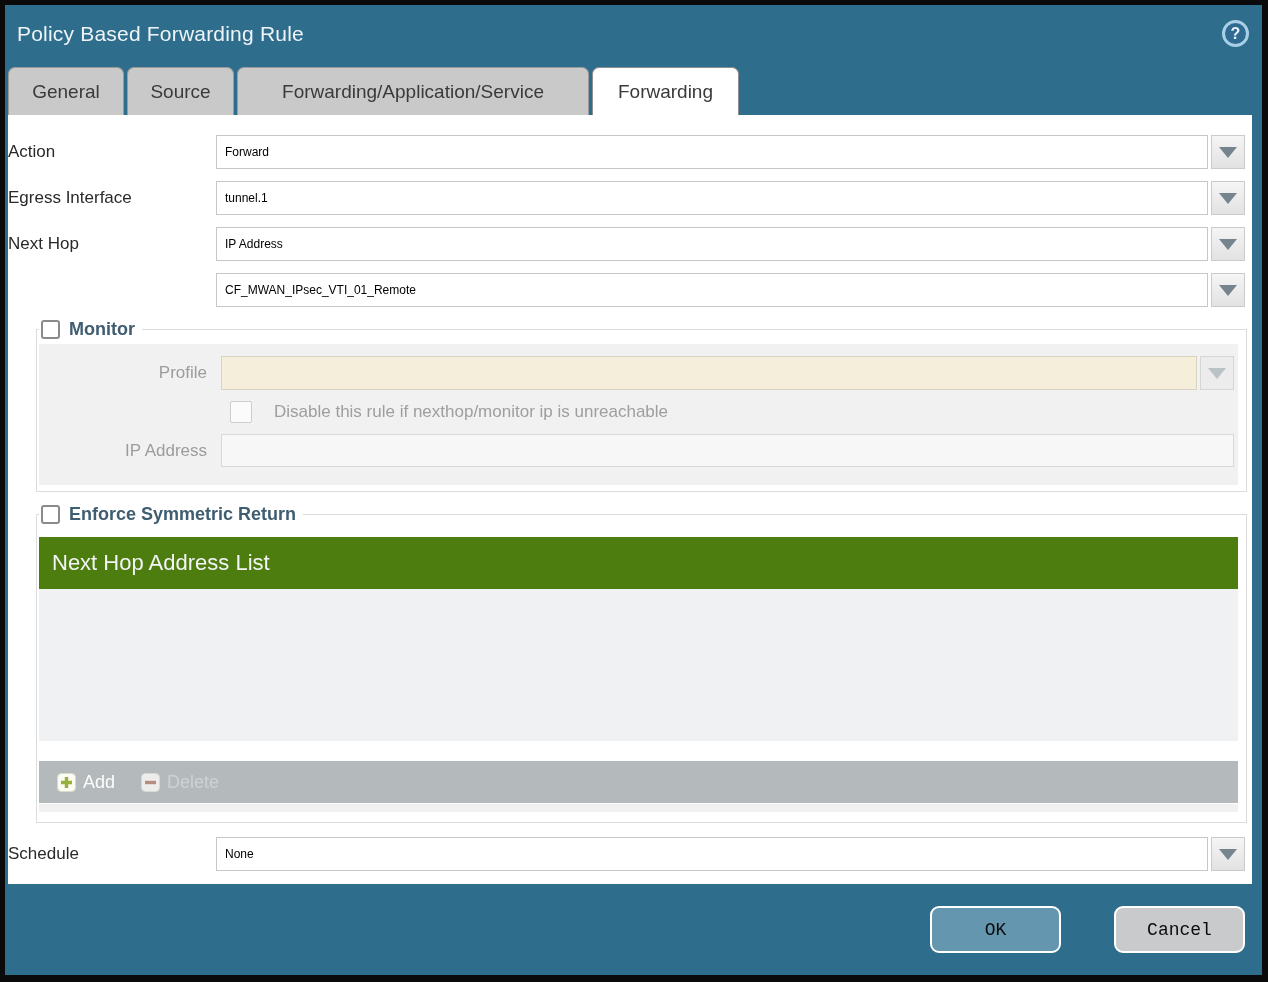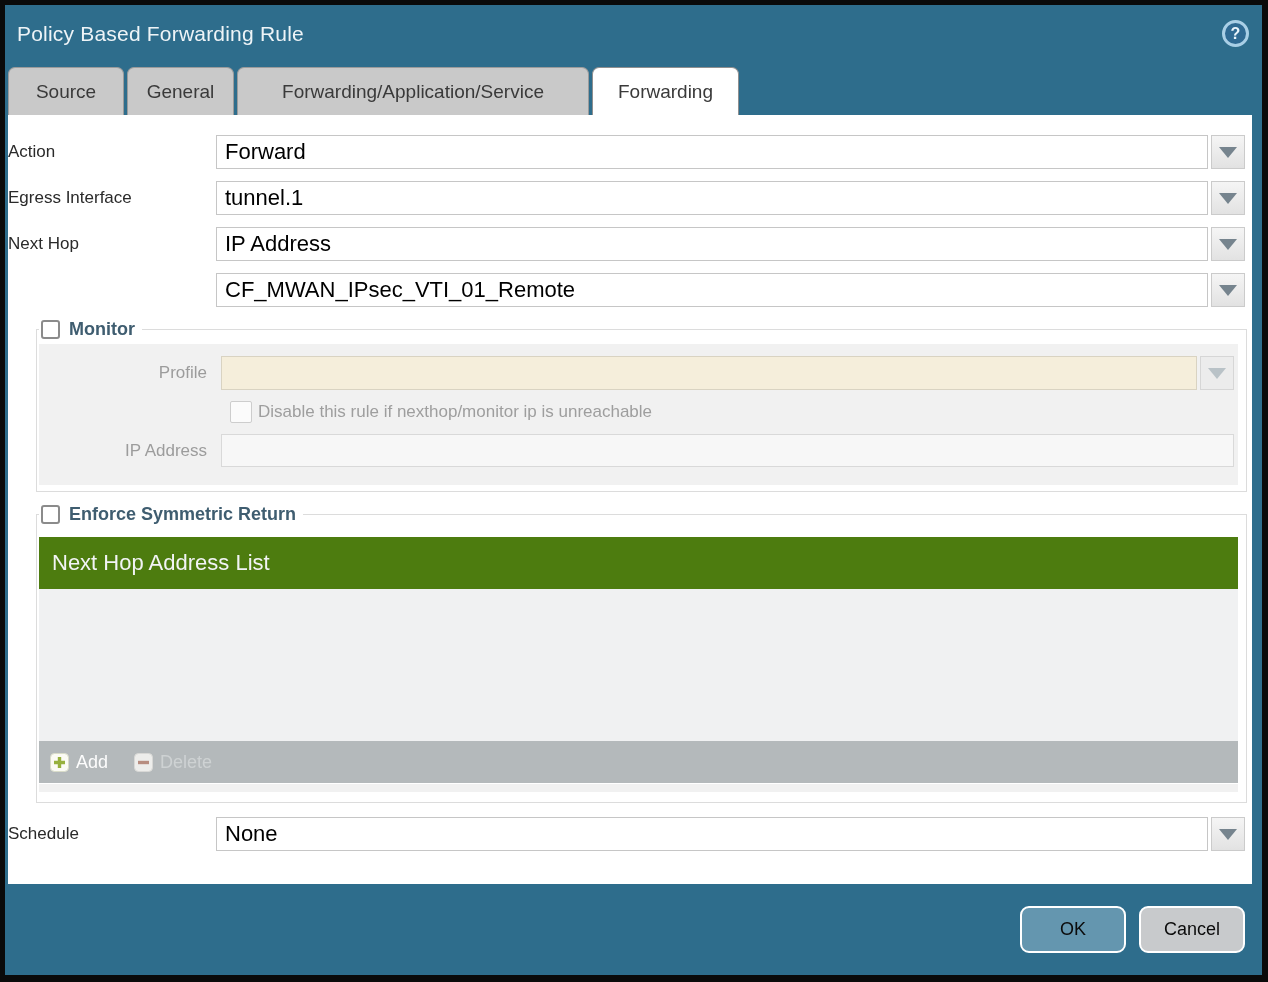--- a/index.html
+++ b/index.html
@@ -25,84 +25,84 @@
   .tab:nth-child(3) { min-width: 352px; }
   .tab:nth-child(4) { min-width: 147px; }
   .tab.active { background: #ffffff; border-color: #8f8f8f; }
 
   
   .content { flex: 1 1 auto; background: #ffffff; margin: 0 10px 0 3px; padding: 20px 0 0; overflow: hidden; }
 
   .form-row { display: flex; align-items: center; margin: 0 7px 12px 0; }
   .row-label { flex: 0 0 208px; text-align: left; padding-right: 10px; font-size: 17px; color: #2a2a2a; }
   .text-input { flex: 1; min-width: 0; height: 34px; border: 1px solid #c6c6c6; background: #fff;
-                font-size: 22px; padding: 0 8px; color: #000; font-family: inherit; outline: none; }
+                font-size: 12px; padding: 0 8px; color: #000; font-family: inherit; outline: none; }
   .dd-btn { flex: 0 0 34px; width: 34px; height: 34px; margin-left: 3px; border: 1px solid #cbcbcb;
             background: linear-gradient(#f5f5f5, #e2e2e2); display: flex; align-items: center;
             justify-content: center; cursor: pointer; padding: 0; }
   .tri { width: 0; height: 0; border-left: 9px solid transparent; border-right: 9px solid transparent;
          border-top: 11px solid #76848e; }
   .dd-btn.disabled { background: #ececec; border-color: #d6d6d6; cursor: default; }
   .dd-btn.disabled .tri { border-top-color: #b9c2c7; }
 
   
   fieldset.group { border: 1px solid #dcdcdc; margin: 0 5px 0 28px; padding: 4px 8px 6px 2px; }
   fieldset.group legend { display: flex; align-items: center; gap: 9px; padding: 0 7px 0 2px; }
   .legend-text { font-weight: bold; font-size: 18px; color: #3f5d70; }
   .checkbox { width: 19px; height: 19px; background: #fff; border: 2px solid #8b8b8b; border-radius: 3px; cursor: pointer; }
 
   .monitor-panel { background: #f1f1f1; padding: 12px 0 18px; }
   .m-row { display: flex; align-items: center; margin: 0 4px 11px 0; }
   .m-label { flex: 0 0 182px; text-align: right; padding-right: 14px; font-size: 17px; color: #9c9c9c; }
   .profile-input { flex: 1; min-width: 0; height: 34px; background: #f5eedb; border: 1px solid #d9d3c2;
                    font-size: 17px; padding: 0 8px; font-family: inherit; outline: none; }
-  .check-row { display: flex; align-items: center; gap: 6px; margin: 0 0 11px 191px; }
+  .check-row { display: flex; align-items: center; gap: 22px; margin: 0 0 11px 191px; }
   .dis-checkbox { width: 22px; height: 22px; background: #fbfbfb; border: 1px solid #cdcdcd; border-radius: 2px; }
   .dis-text { font-size: 17px; color: #9e9e9e; }
   .ip-input { flex: 1; min-width: 0; height: 33px; background: #f7f7f7; border: 1px solid #d9d9d9;
               font-size: 17px; padding: 0 8px; font-family: inherit; outline: none; }
   .m-row.last { margin-bottom: 0; }
 
   .group.enforce { margin-top: 12px; padding-bottom: 10px; }
   .nh-table { margin-top: 8px; }
   .tbl-header { height: 52px; background: #4d7c0f; color: #f2f4f5; font-size: 22px;
                 display: flex; align-items: center; padding-left: 13px; }
   .tbl-body { height: 152px; background: #f0f1f2; }
   .tbl-footer { height: 42px; background: #b4b9bb; display: flex; align-items: center;
-                padding-left: 11px; gap: 26px; }
+                padding-left: 18px; gap: 26px; margin-top: 20px; }
   .tbl-strip { height: 8px; background: #f1f1f1; margin-top: 1px; }
   .tbl-btn { display: flex; align-items: center; gap: 7px; font-size: 18px; cursor: pointer; background: none; border: none; font-family: inherit; padding: 0; }
   .tbl-btn.add { color: #fdfdfd; }
   .tbl-btn.delete { color: #ced2d3; cursor: default; }
 
   .schedule-row { margin-top: 14px; }
 
   
   .footer { flex: 0 0 91px; display: flex; align-items: center; justify-content: flex-end;
             gap: 13px; padding-right: 17px; }
-  .btn { width: 106px; height: 47px; border-radius: 9px; border: 2px solid #ffffff;
+  .btn { width: 131px; height: 47px; border-radius: 9px; border: 2px solid #ffffff;
          font-size: 18px; color: #0b0b0b; display: flex; align-items: center; justify-content: center;
-         cursor: pointer; font-family: Liberation Sans, sans-serif; }
+         cursor: pointer; font-family: Liberation Mono, monospace; margin-left: 40px; }
   .btn-ok { background: #6496af; }
   .btn-cancel { background: #c8cacc; }
 </style>
 </head>
 <body>
 
 <div class="screen">
   <div class="dialog">
 
     <div class="titlebar">
       <div class="title">Policy Based Forwarding Rule</div>
       <div class="help">?</div>
     </div>
 
     <div class="tabs">
+      <div class="tab">General</div>
       <div class="tab">Source</div>
-      <div class="tab">General</div>
       <div class="tab">Forwarding/Application/Service</div>
       <div class="tab active">Forwarding</div>
     </div>
 
     <div class="content">
 
       <div class="form-row">
         <div class="row-label">Action</div>
         <input class="text-input" readonly="" value="Forward" style="">
         <button class="dd-btn">

